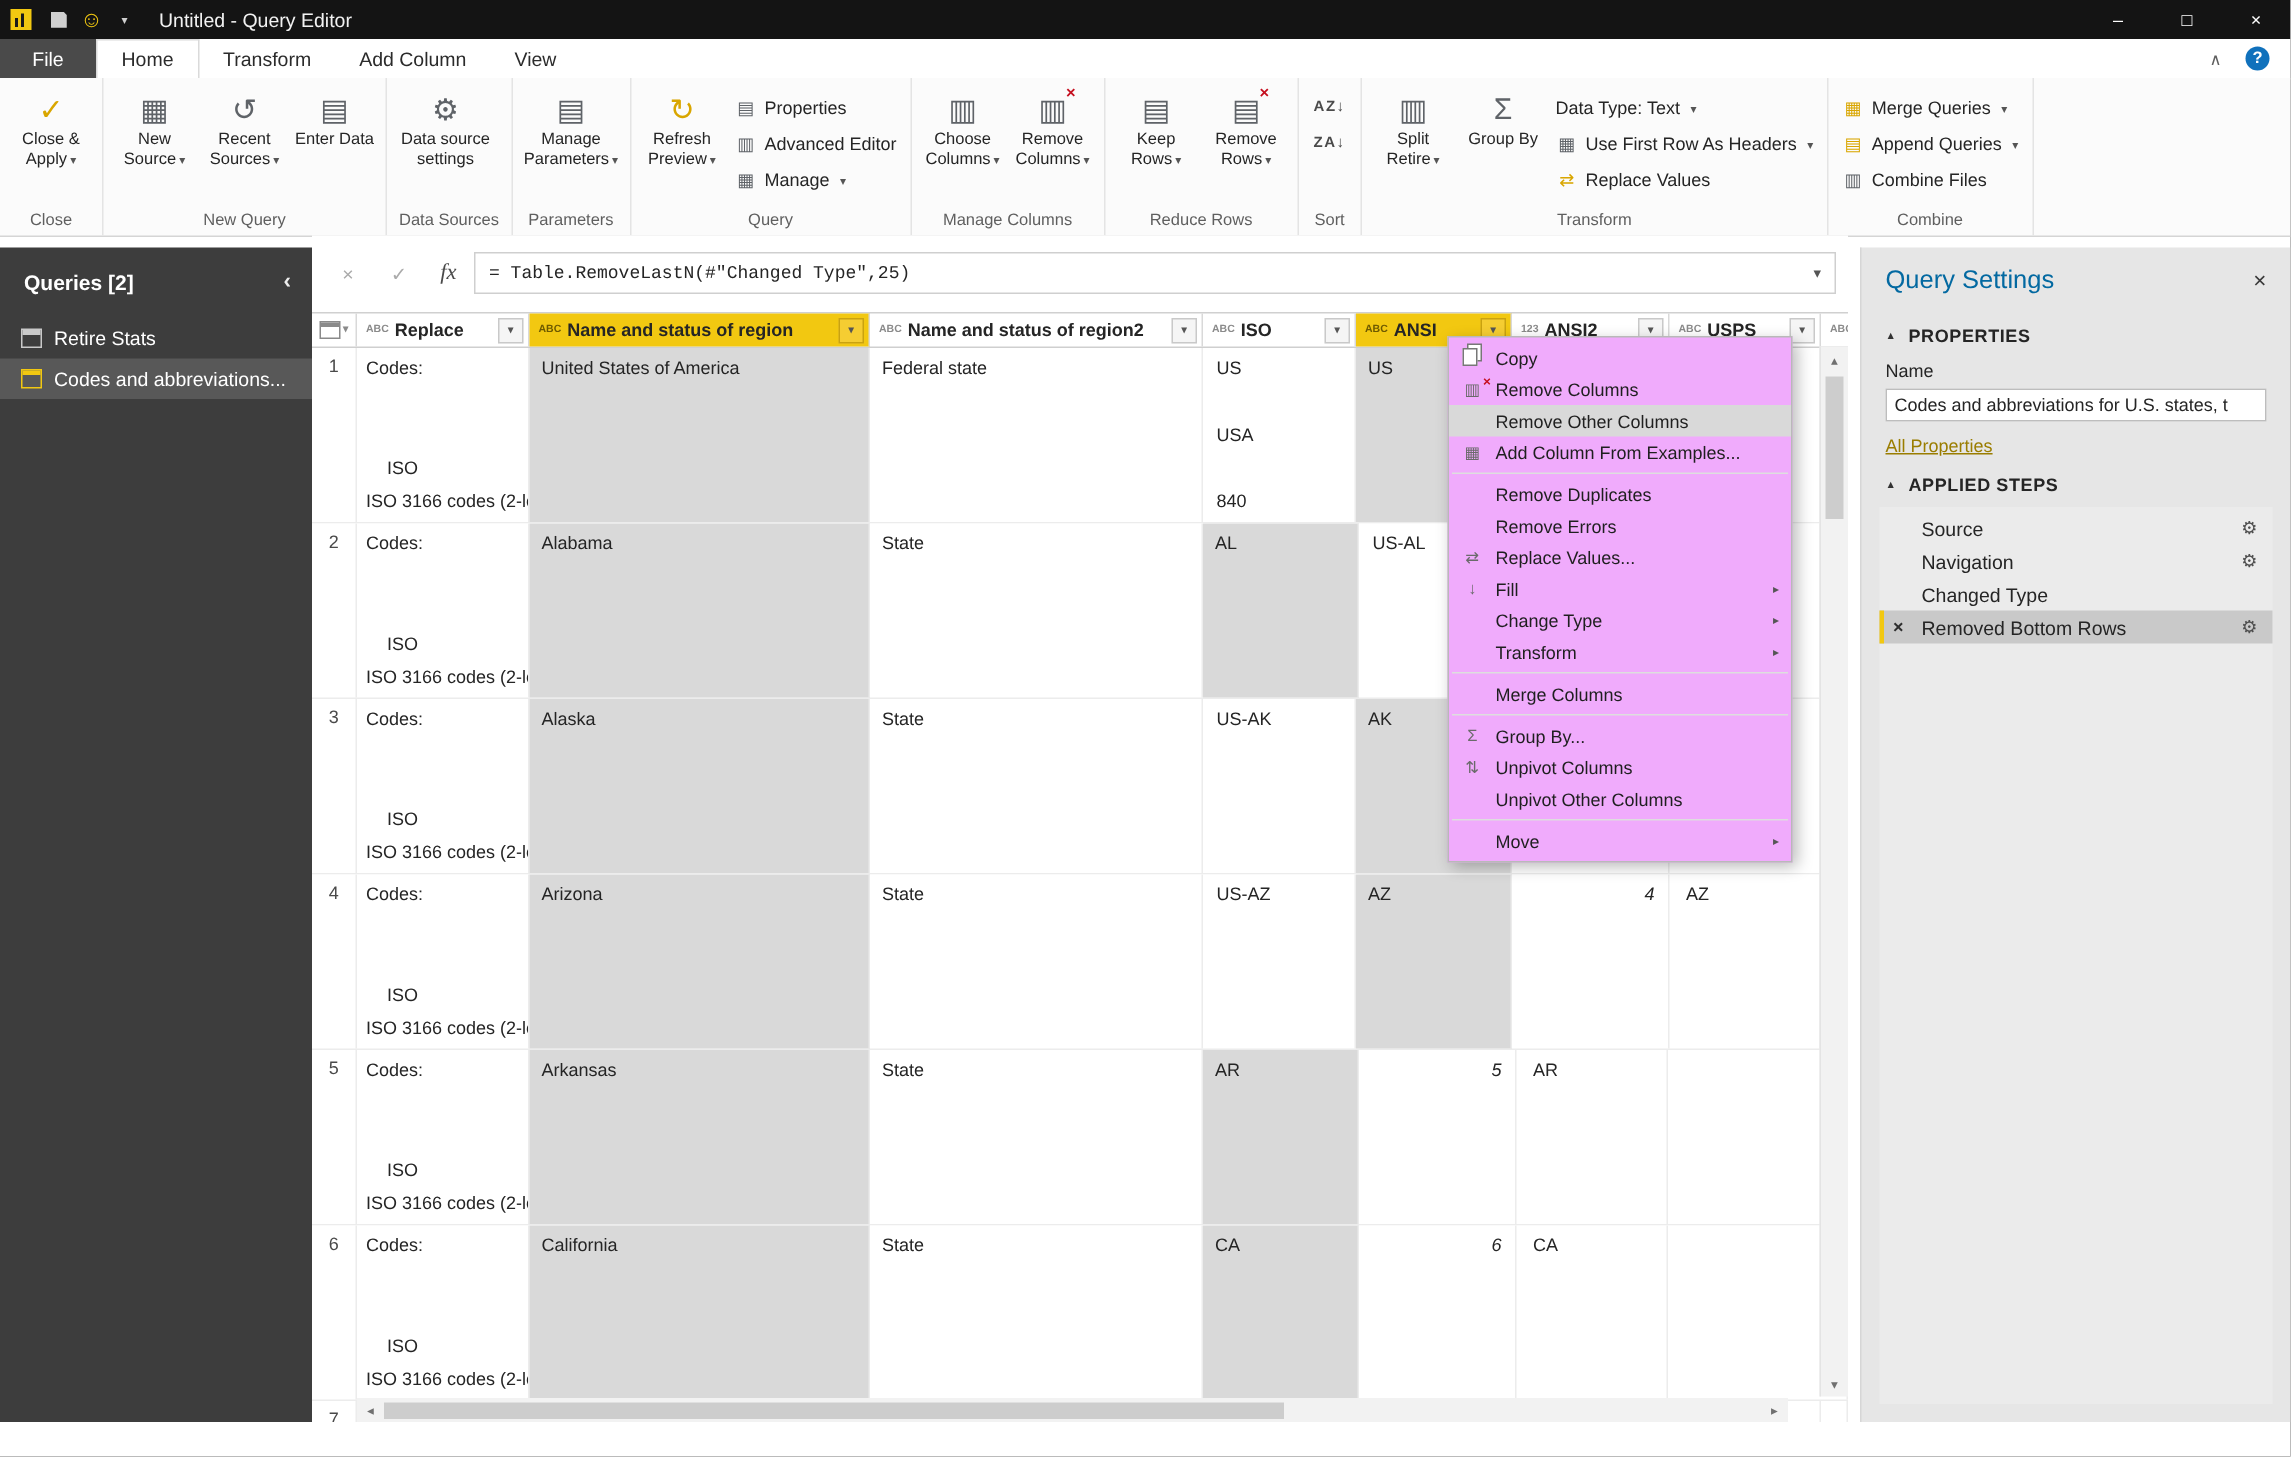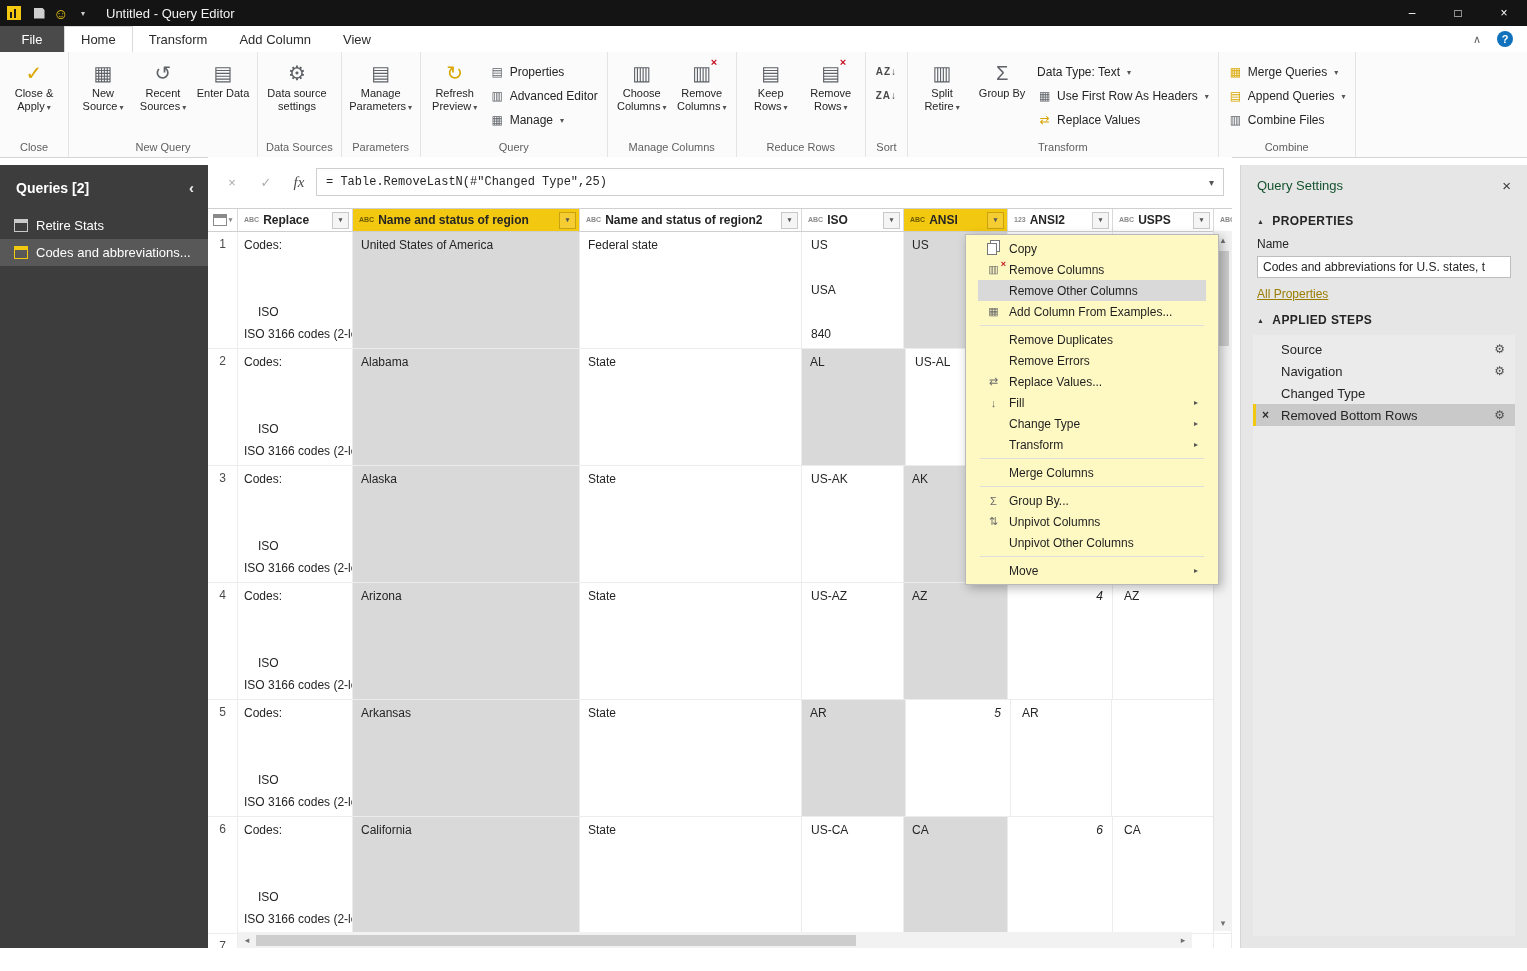--- a/index.html
+++ b/index.html
@@ -101,34 +101,34 @@
            display:flex;flex-direction:column;align-items:center;}
   .vs-btn{height:17px;width:100%;display:flex;align-items:center;justify-content:center;color:#707070;font-size:9px;}
   .vs-thumb{width:12px;height:95px;background:#cdcdcd;margin-top:3px;}
   .vs-spacer{flex:1;}
   .hscroll{position:absolute;left:30px;right:40px;bottom:0;height:16px;background:#f2f2f2;display:flex;align-items:center;}
   .hs-btn{width:18px;text-align:center;color:#707070;font-size:9px;}
   .hs-thumb{height:11px;width:600px;background:#cdcdcd;}
   .hs-spacer{flex:1;}
 
   
-  .ctx{position:absolute;left:965px;top:224px;width:228px;background:#fef9c3;border:1px solid #b9b9b9;
-       box-shadow:3px 3px 10px rgba(0,0,0,.28);padding:3px 12px;z-index:40;margin-top:10px;}
+  .ctx{position:absolute;left:965px;top:224px;width:228px;background:#f0abfc;border:1px solid #b9b9b9;
+       box-shadow:3px 3px 10px rgba(0,0,0,.28);padding:3px 0;z-index:40;}
   .mi{position:relative;height:21px;display:flex;align-items:center;padding-left:31px;font-size:12px;color:#1f1f1f;white-space:nowrap;}
   .mi-hl{background:#d9d9d9;}
   .mi-ic{position:absolute;left:7px;width:17px;text-align:center;font-size:11px;color:#6a6a6a;}
   .mi-ic .ic-copy{display:inline-block;width:8px;height:10px;border:1px solid #777;background:#fff;position:relative;top:1px;left:-2px;box-shadow:3px -3px 0 -1px #fff,3px -3px 0 0 #777;}
   .mi-sub{position:absolute;right:8px;font-size:8px;color:#555;}
   .msep{height:1px;background:#dedede;margin:3px 2px;}
 
   
   .settings{position:absolute;left:1240px;top:165px;width:287px;bottom:23px;background:#e6e6e6;
             border-left:1px solid #d6d6d6;box-sizing:border-box;display:flex;flex-direction:column;}
   .qs-head{display:flex;align-items:center;padding:12px 16px 14px 16px;}
-  .qs-title{font-size:13px;color:#14532d;}
+  .qs-title{font-size:17px;color:#0369a1;}
   .qs-close{margin-left:auto;color:#3b3b3b;font-size:15px;}
   .qs-sec-head{display:flex;align-items:center;gap:8px;padding:6px 16px;font-size:12px;font-weight:bold;letter-spacing:.4px;color:#252525;}
   .tri{font-size:7px;color:#333;}
   .qs-name-label{padding:3px 16px 5px 16px;font-size:12px;}
   .qs-input{margin:0 16px;height:22px;border:1px solid #bdbdbd;background:#fff;font-size:12px;padding:0 5px;
             width:calc(100% - 32px);box-sizing:border-box;font-family:"Liberation Sans",sans-serif;color:#252525;}
   .qs-link{display:inline-block;margin:9px 16px 6px 16px;font-size:12px;color:#9a7d00;text-decoration:underline;}
   .steps-list{flex:1;margin:2px 12px 12px 12px;background:#ebebeb;padding-top:3px;}
   .step{position:relative;height:22px;display:flex;align-items:center;padding:0 10px 0 28px;font-size:13px;color:#252525;}
   .step-gear{margin-left:auto;font-size:12px;color:#4f4f4f;}
@@ -556,23 +556,20 @@
           <span class="p1">Codes:</span>
           <span class="p2">ISO</span>
           <span class="p3">ISO 3166 codes (2-le</span>
         </div>
         <div class="td w-r1 td-sel">
             <span class="single">California</span>
           </div>
         <div class="td w-r2">
             <span class="single">State</span>
           </div>
-        <div class="td w-iso">
-            <span class="i1">US-CA</span>
-          </div>
         <div class="td w-ansi td-sel">
             <span class="single">CA</span>
           </div>
         <div class="td w-ansi2">
             <span class="num-val">6</span>
           </div>
         <div class="td w-usps">
             <span class="usps-val">CA</span>
           </div>
         <div class="td w-part"></div>

